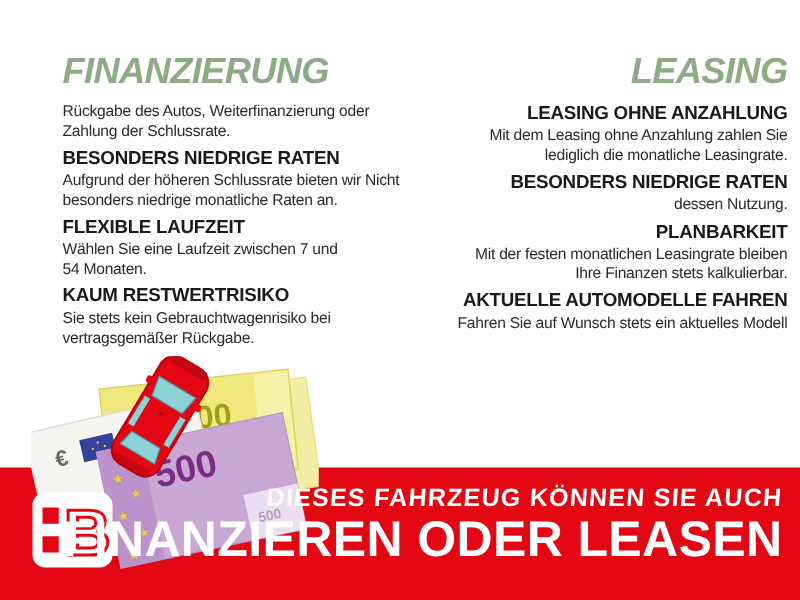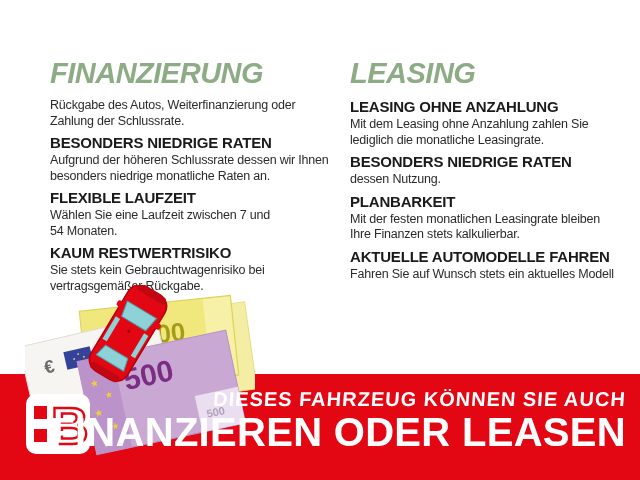--- a/index.html
+++ b/index.html
@@ -4,23 +4,23 @@
 <style>
   html,body{margin:0;padding:0;}
   body{
     width:640px;height:480px;overflow:hidden;background:#ffffff;
     font-family:"Liberation Sans", sans-serif;
     -webkit-font-smoothing:antialiased;
   }
   .page{position:relative;width:640px;height:480px;background:#ffffff;}
 
   
-  .col{position:absolute;top:58px;}
+  .col{position:absolute;top:42px;}
   .col-left{left:50px;width:292px;}
-  .col-right{left:350px;width:280px;}
+  .col-right{left:350px;width:280px;text-align:right;}
   .col h1{
     margin:0 0 10px 0;
     font-size:29px;line-height:30px;
     font-style:italic;font-weight:bold;
     color:#8dac85;letter-spacing:-0.5px;
   }
   .sec{margin:0 0 5px 0;}
   .sec h2{
     margin:0 0 2px 0;
     font-size:15px;line-height:17px;font-weight:bold;
@@ -66,21 +66,21 @@
     <section class="sec">
       <p class="body">
         <span class="ln">Rückgabe des Autos, Weiterfinanzierung oder</span>
         <span class="ln">Zahlung der Schlussrate.</span>
       </p>
     </section>
 
     <section class="sec">
       <h2>BESONDERS NIEDRIGE RATEN</h2>
       <p class="body">
-        <span class="ln">Aufgrund der höheren Schlussrate dessen wir Ihnen</span>
+        <span class="ln">Aufgrund der höheren Schlussrate bieten wir Nicht</span>
         <span class="ln">besonders niedrige monatliche Raten an.</span>
       </p>
     </section>
 
     <section class="sec">
       <h2>FLEXIBLE LAUFZEIT</h2>
       <p class="body">
         <span class="ln">Wählen Sie eine Laufzeit zwischen 7 und</span>
         <span class="ln">54 Monaten.</span>
       </p>

